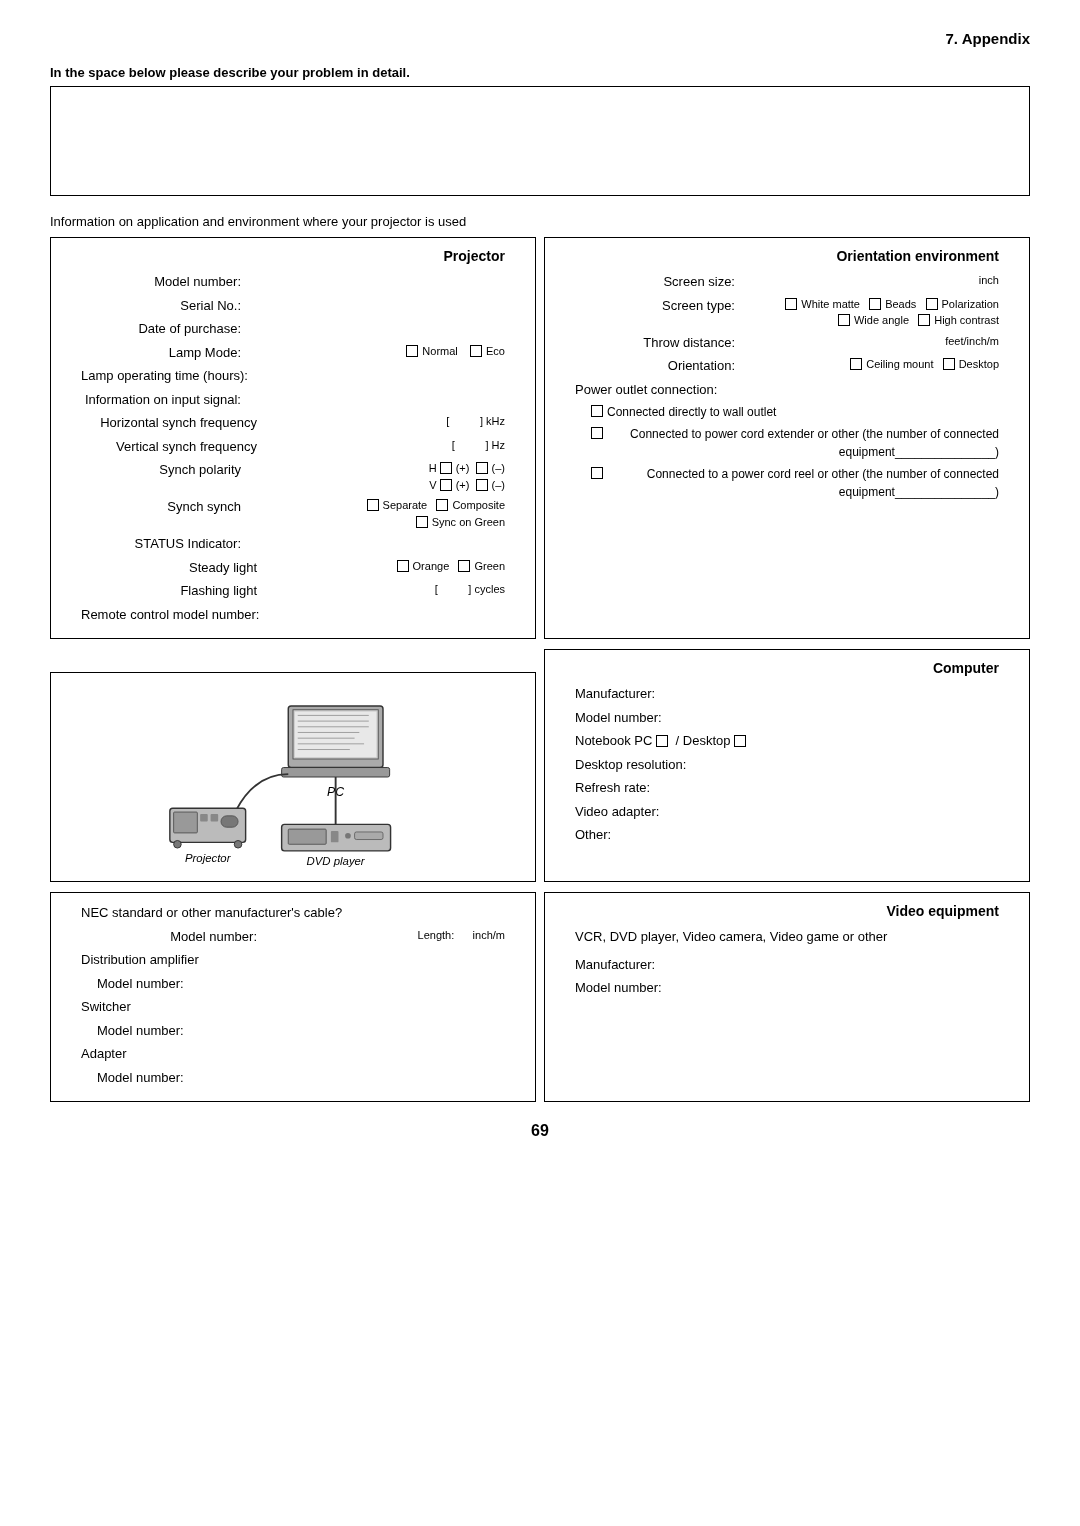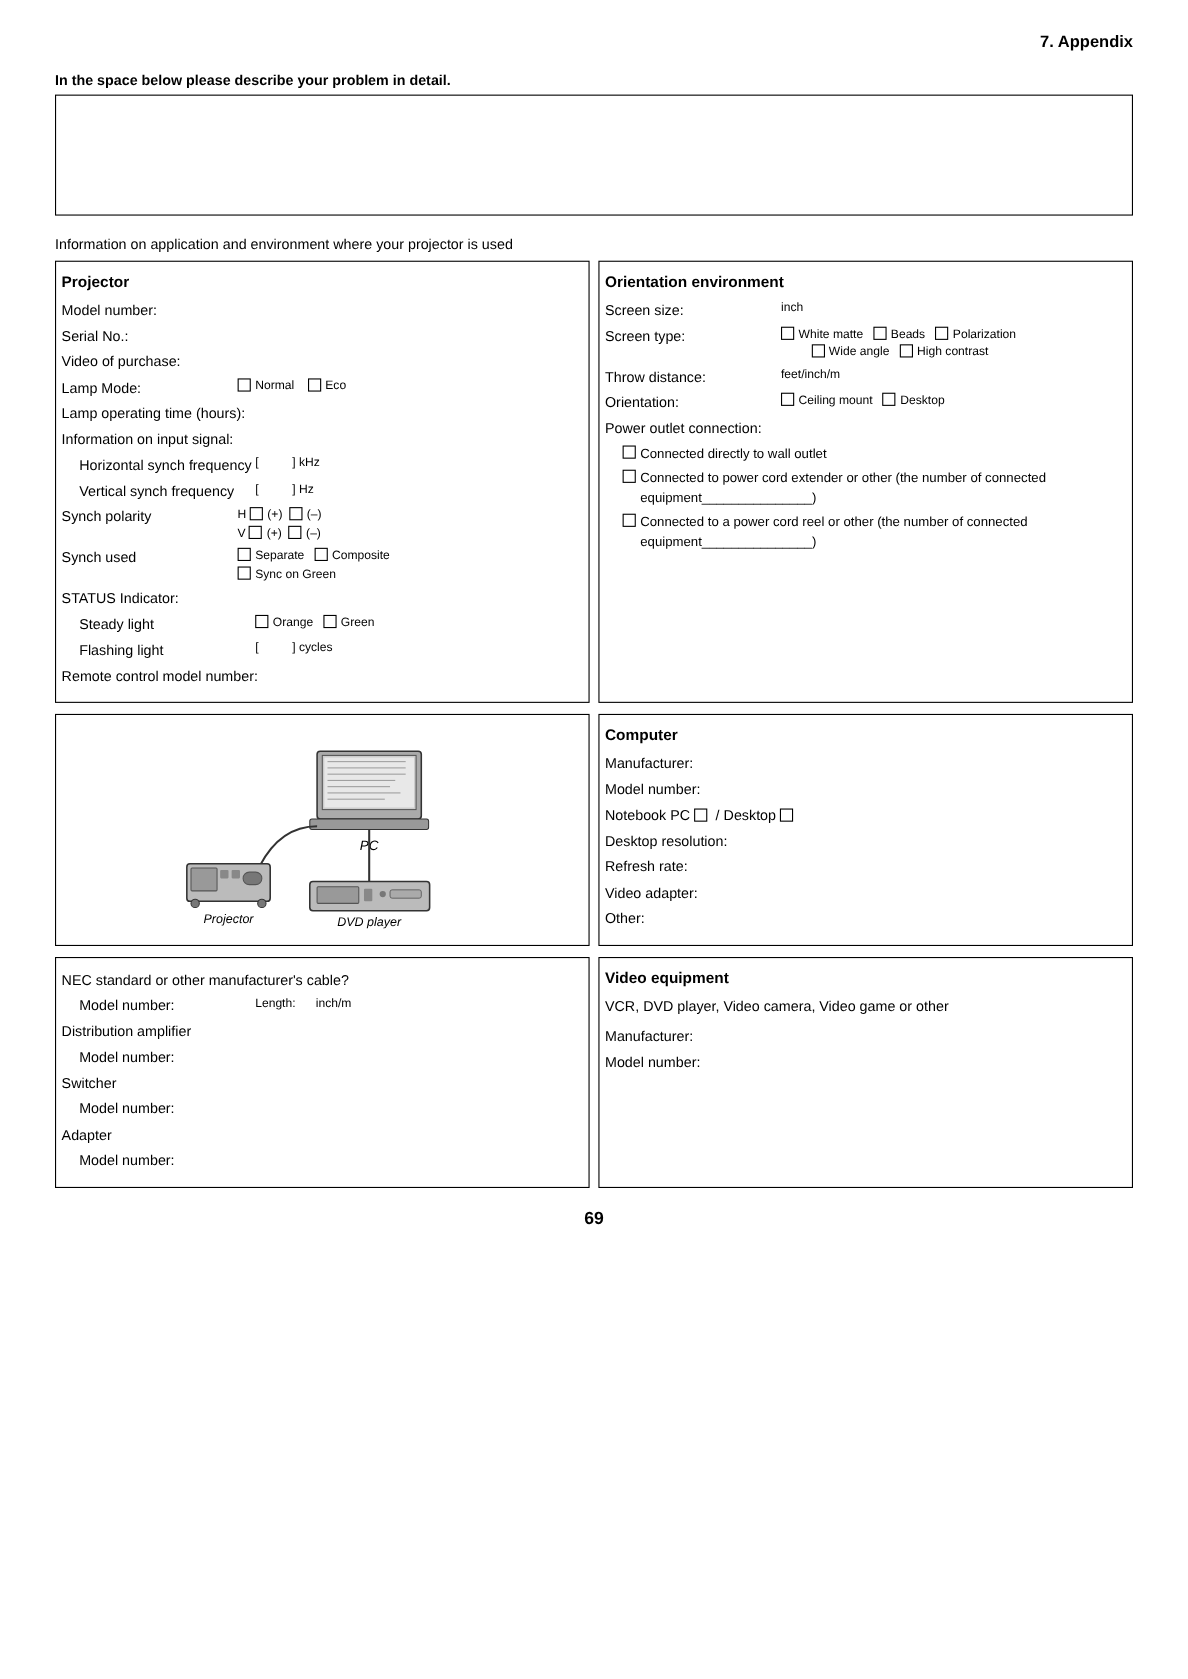--- a/index.html
+++ b/index.html
@@ -35,22 +35,23 @@
       margin-bottom: 8px;
     }
     .two-col {
       display: flex;
       gap: 0;
       width: 100%;
       margin-bottom: 10px;
     }
     .box {
       border: 1px solid #000;
-      padding: 10px 5px;
+      padding: 10px 30px;
       flex: 1;
+      text-align: right;
     }
     .box-left { margin-right: 8px; }
     .box-right { margin-left: 0; }
     .box-title {
       font-weight: bold;
       font-size: 14px;
       margin-bottom: 8px;
     }
     .row {
       display: flex;
@@ -119,21 +120,21 @@
   <div class="box box-left">
     <div class="box-title">Projector</div>
 
     <div class="row">
       <span class="row-label">Model number:</span>
     </div>
     <div class="row">
       <span class="row-label">Serial No.:</span>
     </div>
     <div class="row">
-      <span class="row-label">Video of purchase:</span>
+      <span class="row-label">Date of purchase:</span>
     </div>
     <div class="row">
       <span class="row-label">Lamp Mode:</span>
       <span class="row-value">
         <span class="checkbox"></span>Normal
         &nbsp;&nbsp;
         <span class="checkbox"></span>Eco
       </span>
     </div>
 
@@ -161,21 +162,21 @@
 
     <div class="row">
       <span class="row-label">Synch polarity</span>
       <span class="row-value">
         H <span class="checkbox"></span>(+) &nbsp;<span class="checkbox"></span>(–)<br>
         V <span class="checkbox"></span>(+) &nbsp;<span class="checkbox"></span>(–)
       </span>
     </div>
 
     <div class="row">
-      <span class="row-label">Synch used</span>
+      <span class="row-label">Synch synch</span>
       <span class="row-value">
         <span class="checkbox"></span>Separate &nbsp;
         <span class="checkbox"></span>Composite<br>
         <span class="checkbox"></span>Sync on Green
       </span>
     </div>
 
     <div class="row">
       <span class="row-label">STATUS Indicator:</span>
     </div>
@@ -244,21 +245,21 @@
     </div>
     <div class="power-outlet-item indent">
       <span class="checkbox"></span>
       <span class="power-outlet-text">Connected to a power cord reel or other (the number of connected equipment_______________)</span>
     </div>
   </div>
 </div>
 
 <div class="two-col">
 
-  <div class="box box-left" style="min-height:210px; display:flex; flex-direction:column; justify-content:center; align-items:center; border:1px solid #000;">
+  <div class="box box-left" style="min-height:210px; display:flex; flex-direction:column; justify-content:center; align-items:center; border:1px solid #000;margin-top:23px;">
     <svg class="diagram-svg" viewBox="0 0 320 190">
 
       <rect x="155" y="20" width="100" height="65" rx="3" fill="#aaa" stroke="#333" stroke-width="1.5"></rect>
       <rect x="160" y="24" width="90" height="52" fill="#ccc" stroke="#555" stroke-width="1"></rect>
 
       <rect x="148" y="85" width="114" height="10" rx="2" fill="#999" stroke="#333" stroke-width="1"></rect>
 
       <rect x="162" y="26" width="86" height="48" fill="#e8e8e8"></rect>
 
       <line x1="165" y1="30" x2="240" y2="30" stroke="#888" stroke-width="0.8"></line>

